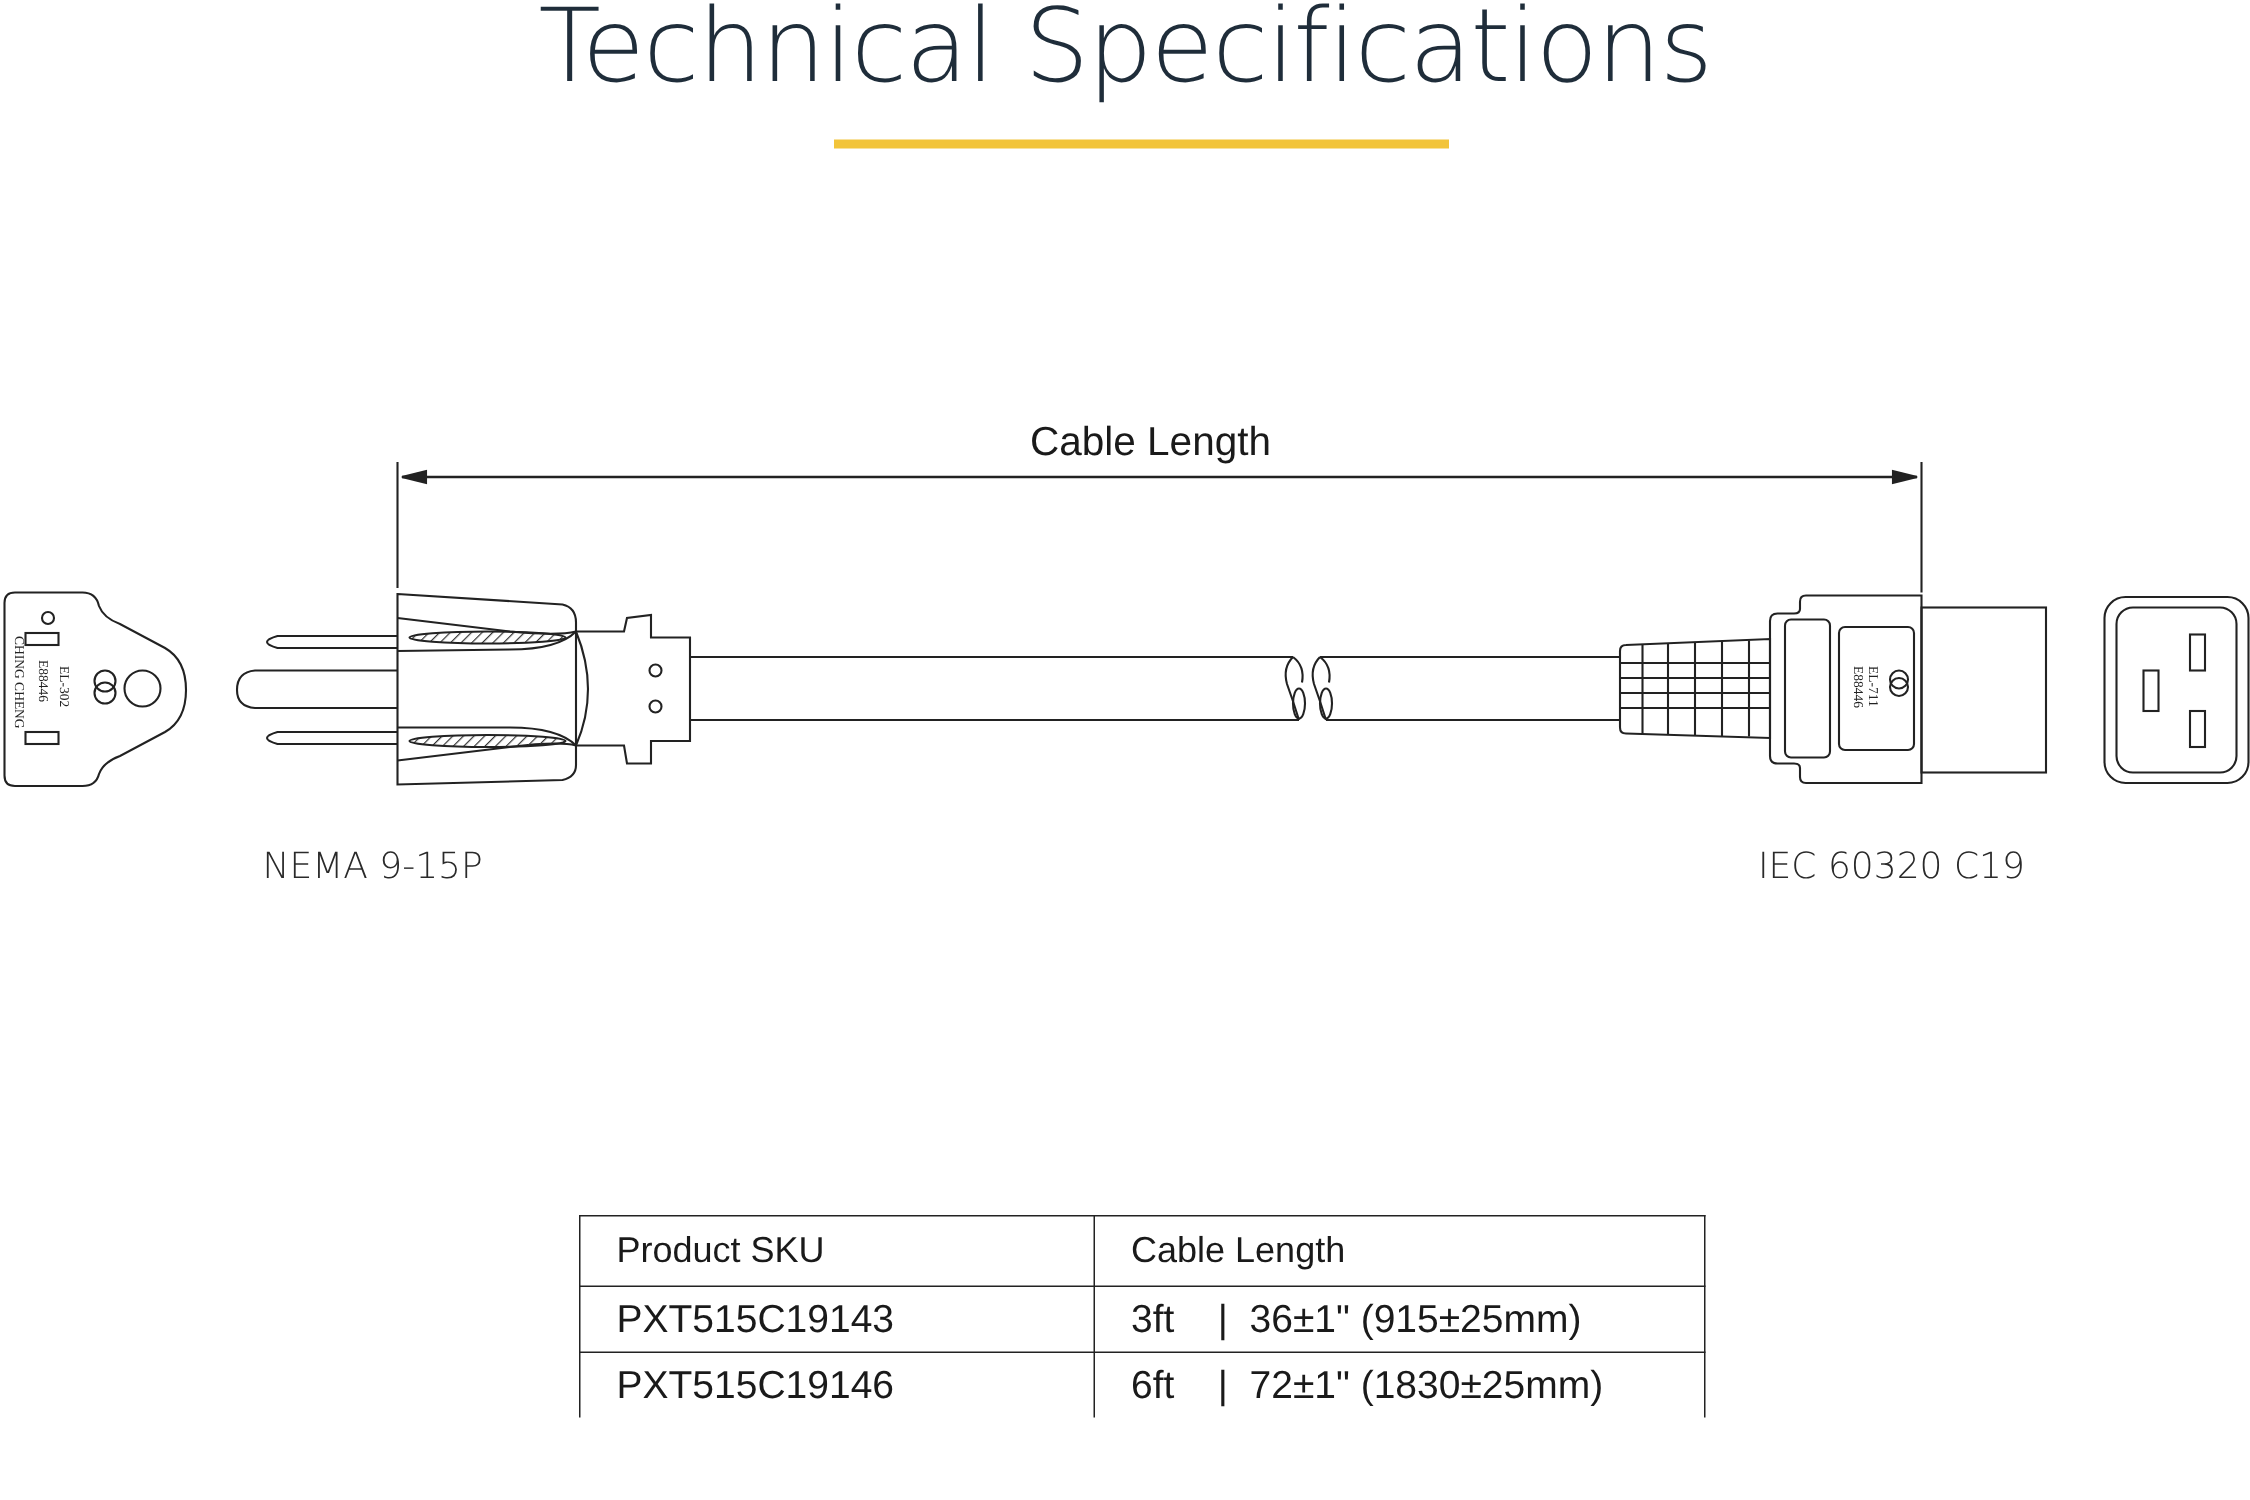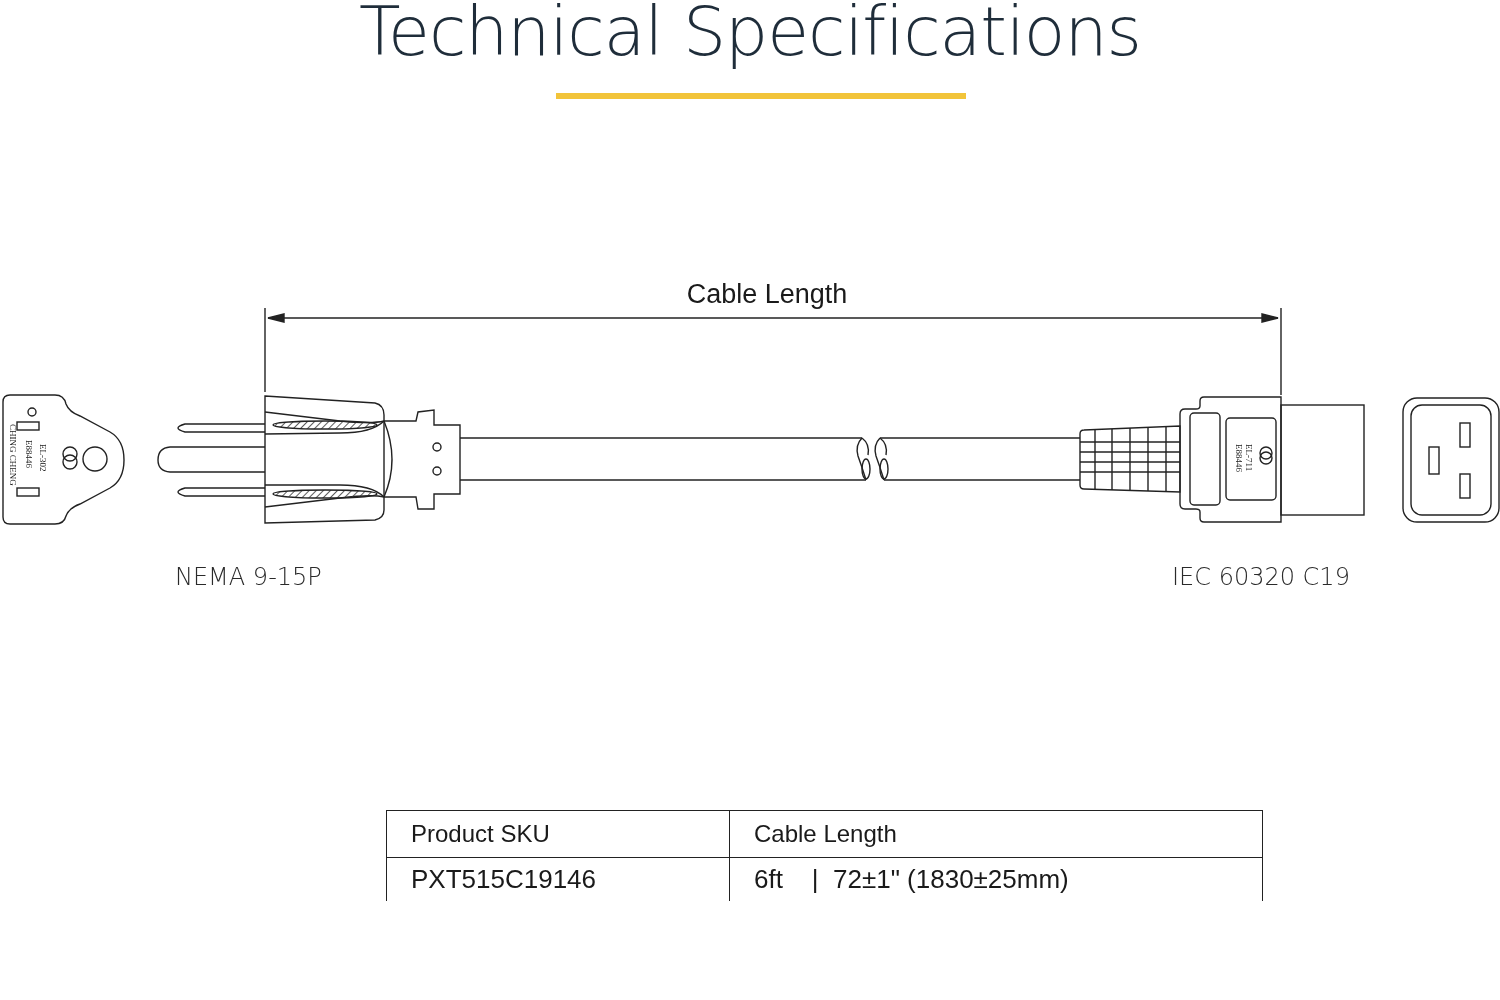--- a/index.html
+++ b/index.html
@@ -2,21 +2,21 @@
 <html><head>
 <meta charset="utf-8">
 <style>
   html, body { margin:0; padding:0; background:#ffffff; }
   body { width:1500px; height:1000px; position:relative; overflow:hidden; font-family:"DejaVu Sans", sans-serif; color:#1a2833; }
   .title { position:absolute; left:0; top:-8px; width:1500px; text-align:center; font-family:"DejaVu Sans", sans-serif; font-weight:200; font-size:68px; letter-spacing:-1px; color:#1f2d3a; }
   .underline { position:absolute; left:556px; top:93px; width:410px; height:6px; background:#f2c43a; }
   .dim-label { position:absolute; left:620px; top:279px; width:294px; text-align:center; font-family:"Liberation Sans", sans-serif; font-size:27px; color:#1a1a1a; }
   .conn-label { position:absolute; font-family:"DejaVu Sans", sans-serif; font-weight:300; font-size:24px; color:#2a2a2a; }
   #diagram { position:absolute; left:0; top:0; }
-  table.spec { position:absolute; left:386px; top:810px; width:877px; border-collapse:collapse; font-family:"Liberation Sans", sans-serif; }
+  table.spec { position:absolute; left:386px; top:810px; width:751px; border-collapse:collapse; font-family:"Liberation Sans", sans-serif; }
   table.spec td, table.spec th { border:1.5px solid #222; padding:0 0 0 24px; text-align:left; font-weight:normal; color:#1a1a1a; }
   table.spec th { font-size:24px; height:46px; }
   table.spec td { font-size:26px; height:43px; }
   table.spec th:first-child, table.spec td:first-child { width:318px; }
   table.spec tr:last-child td { border-bottom:none; }
 </style>
 </head>
 <body>
 
 <div class="title">Technical Specifications</div>
@@ -116,17 +116,21 @@
 <div class="conn-label" style="left:175px; top:563px;">NEMA 9-15P</div>
 <div class="conn-label" style="left:1172px; top:563px;text-align:center;">IEC 60320 C19</div>
 
 <table class="spec">
   <tbody>
       <tr>
     <th>Product SKU</th>
     <th>Cable Length</th>
   </tr>
   <tr>
+    <td>PXT515C19143</td>
+    <td style="white-space:pre;">3ft    |  36±1" (915±25mm)</td>
+  </tr>
+  <tr>
     <td>PXT515C19146</td>
     <td style="white-space:pre;">6ft    |  72±1" (1830±25mm)</td>
   </tr>
 </tbody>
   </table>
 
 </body></html>

